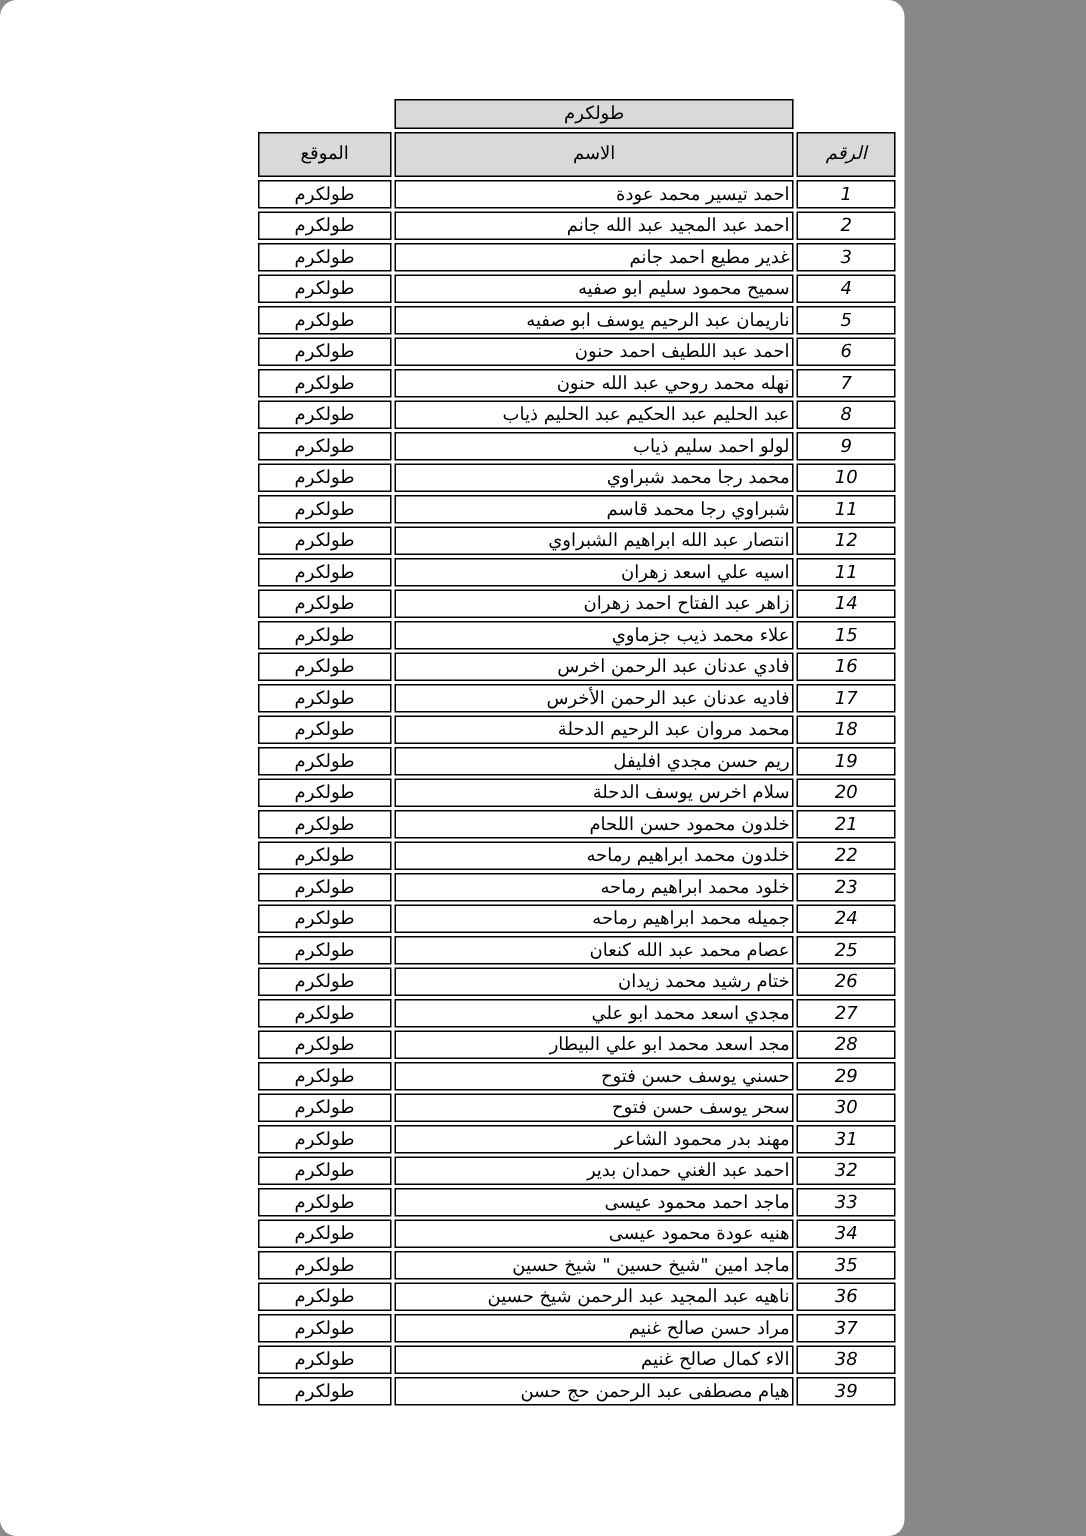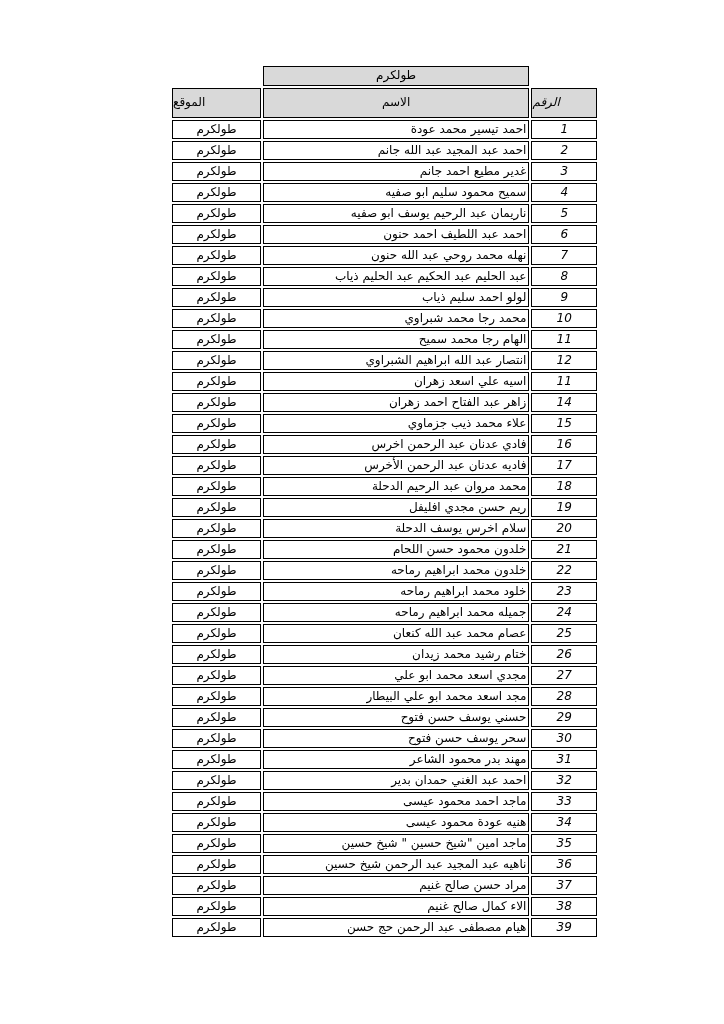--- a/index.html
+++ b/index.html
@@ -8,24 +8,25 @@
     --text-color: #000000;
     --page-bg: #ffffff;
   }
   * { margin: 0; padding: 0; }
   body {
     background: #888;
     font-family: "DejaVu Sans", sans-serif;
   }
   .page {
     position: relative;
-    width: 724px;
+    width: 603px;
     height: 1024px;
     background: var(--page-bg);
     overflow: hidden;
+    border-radius: 11px;
   }
   table.roster {
     position: absolute;
     left: 170px;
     top: 64px;
     width: 429px;
     border-collapse: separate;
     border-spacing: 2px;
     table-layout: fixed;
   }
@@ -46,21 +47,21 @@
     background: transparent;
   }
   tr.title-row td.title-cell {
     background: var(--header-bg);
     text-align: center;
     height: 20px;
   }
   tr.header-row th {
     background: var(--header-bg);
     height: 30px;
-    text-align: left;
+    text-align: center;
   }
   tr.data-row td { height: 19px; }
   .cell-num  { text-align: center; font-style: italic; }
   .cell-name { text-align: right; padding: 0 2px; margin-top: 12px; }
   .cell-loc  { text-align: center; }
 </style>
 </head>
 <body>
 
 <div class="page">
@@ -128,21 +129,21 @@
           <td class="cell-name">لولو احمد سليم ذياب</td>
           <td class="cell-loc">طولكرم</td>
         </tr>
         <tr class="data-row">
           <td class="cell-num">10</td>
           <td class="cell-name">محمد رجا محمد شبراوي</td>
           <td class="cell-loc">طولكرم</td>
         </tr>
         <tr class="data-row">
           <td class="cell-num">11</td>
-          <td class="cell-name">الهام رجا محمد سميح</td>
+          <td class="cell-name">شبراوي رجا محمد قاسم</td>
           <td class="cell-loc">طولكرم</td>
         </tr>
         <tr class="data-row">
           <td class="cell-num">12</td>
           <td class="cell-name">انتصار عبد الله ابراهيم الشبراوي</td>
           <td class="cell-loc">طولكرم</td>
         </tr>
         <tr class="data-row">
           <td class="cell-num">11</td>
           <td class="cell-name">اسيه علي اسعد زهران</td>

